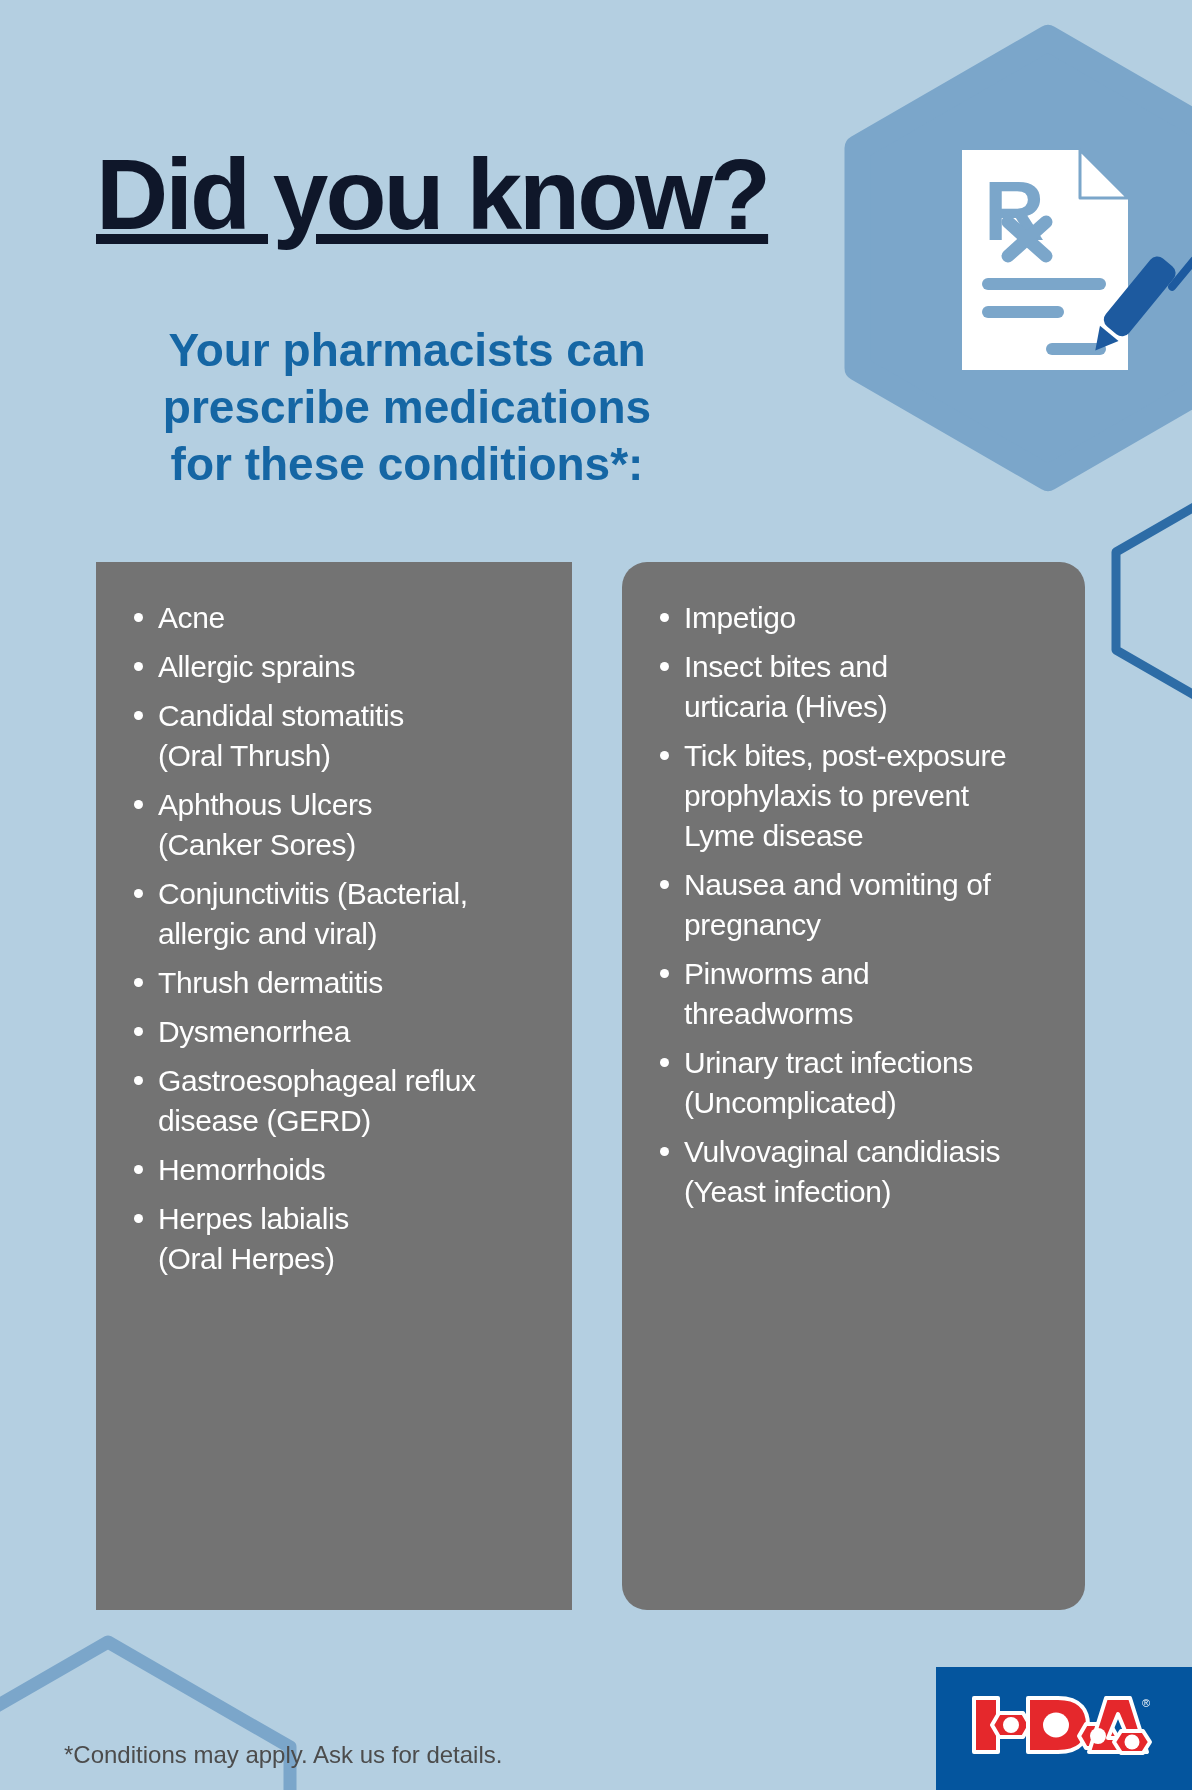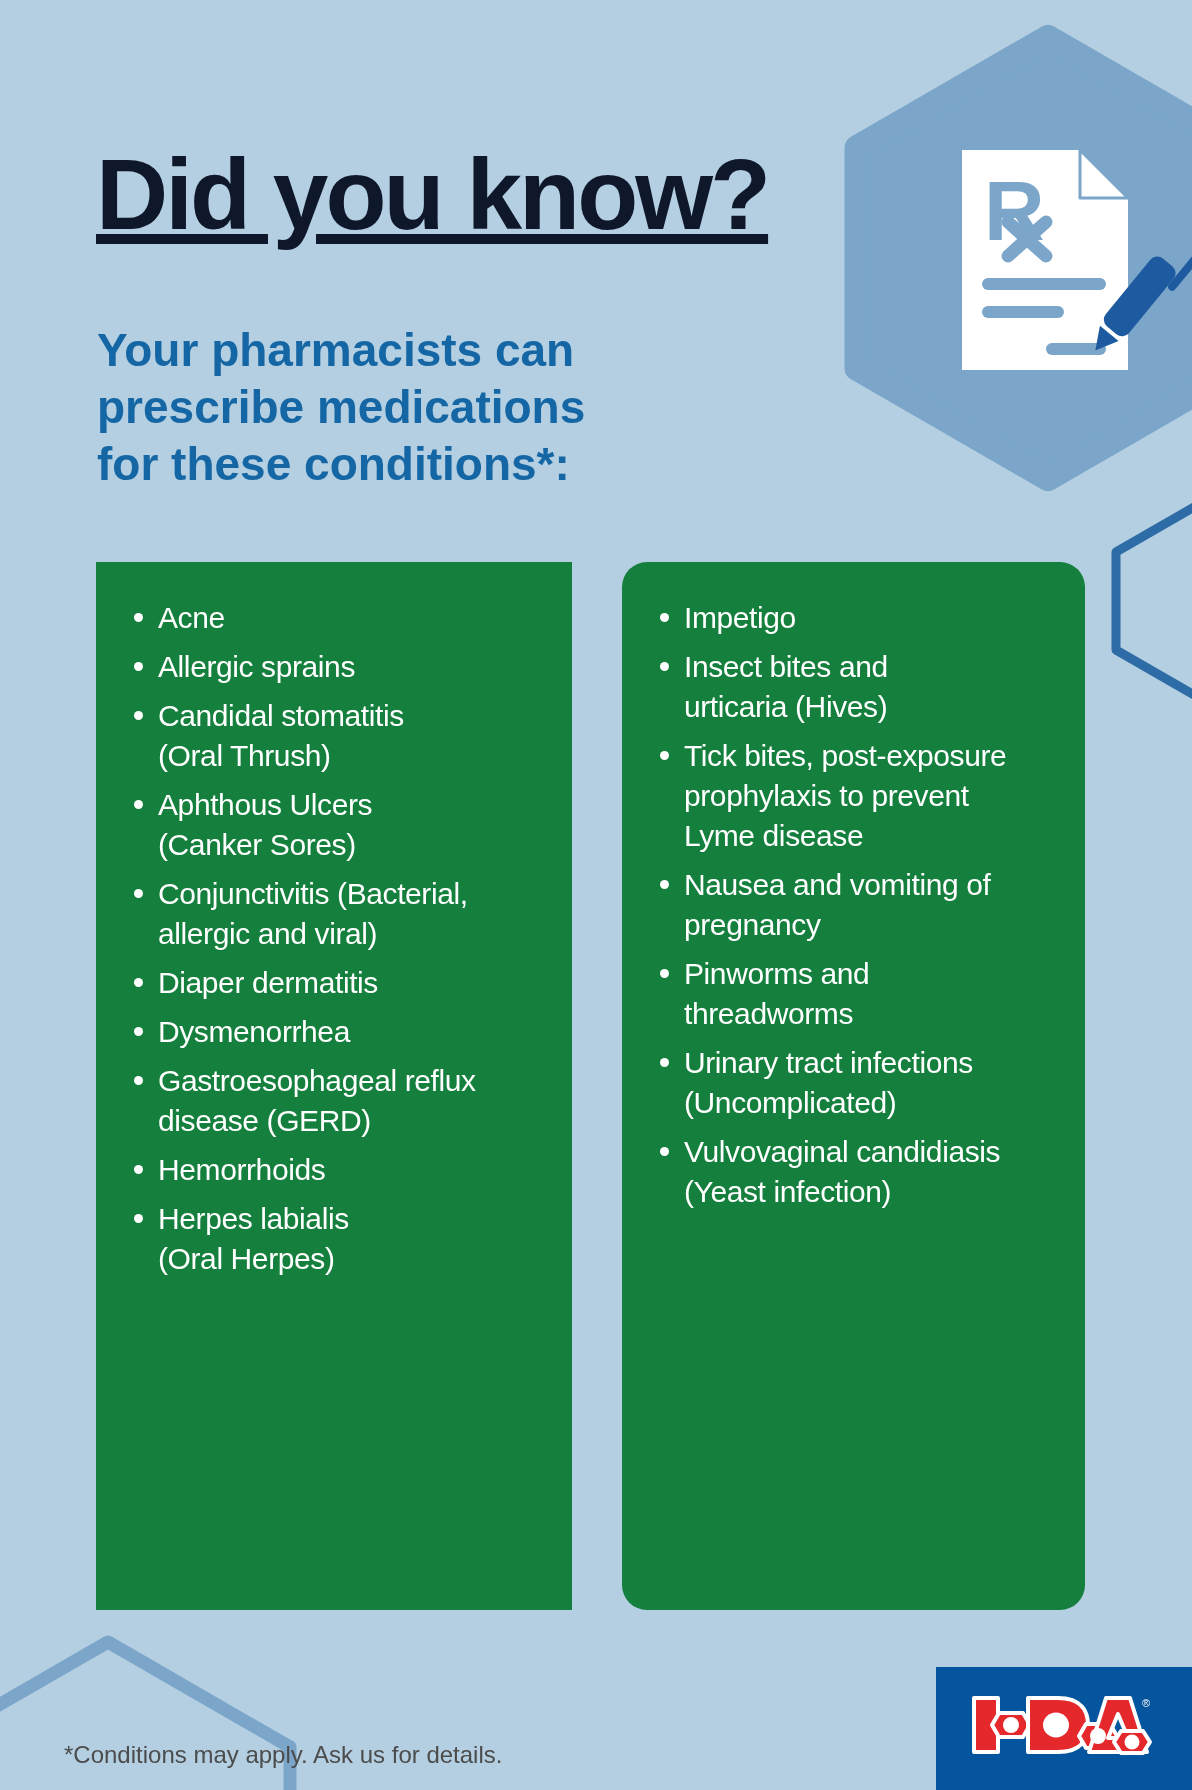--- a/index.html
+++ b/index.html
@@ -10,23 +10,23 @@
   }
   .bg-art { position:absolute; left:0; top:0; width:1192px; height:1790px; }
   .title {
     position:absolute; left:96px; top:144px;
     font-size:100px; line-height:100px; font-weight:bold;
     letter-spacing:-3px; color:#0f172a; white-space:nowrap;text-decoration:underline;
   }
   .subtitle {
     position:absolute; left:97px; top:322px; width:620px;
     font-size:46px; line-height:57px; font-weight:bold;
-    color:#1566a4; white-space:pre-line;
+    color:#1566a4; white-space:pre-line;text-align:center;
   }
-  .panel { position:absolute; top:562px; height:1048px; background:#15803d; }
+  .panel { position:absolute; top:562px; height:1048px; background:#737373; }
   .panel-left  { left:96px;  width:476px; }
   .panel-right { left:622px; width:463px;border-radius:25px; }
   ul.cond {
     list-style:none; margin:0; padding:36px 8px 0 0;
     display:flex; flex-direction:column; gap:9px;
     color:#ffffff; font-size:30px; line-height:40px; letter-spacing:-0.4px;
   }
   li.cond-item { position:relative; padding-left:62px; white-space:pre-line; }
   li.cond-item::before {
     content:""; position:absolute; left:38px; top:15px;
@@ -85,21 +85,21 @@
   <div class="panel panel-left">
     <ul class="cond">
       <li class="cond-item">Acne</li>
       <li class="cond-item">Allergic sprains</li>
       <li class="cond-item">Candidal stomatitis
 (Oral Thrush)</li>
       <li class="cond-item">Aphthous Ulcers
 (Canker Sores)</li>
       <li class="cond-item">Conjunctivitis (Bacterial,
 allergic and viral)</li>
-      <li class="cond-item">Diaper dermatitis</li>
+      <li class="cond-item">Thrush dermatitis</li>
       <li class="cond-item">Dysmenorrhea</li>
       <li class="cond-item">Gastroesophageal reflux
 disease (GERD)</li>
       <li class="cond-item">Hemorrhoids</li>
       <li class="cond-item">Herpes labialis
 (Oral Herpes)</li>
     </ul>
   </div>
 
   <div class="panel panel-right">

